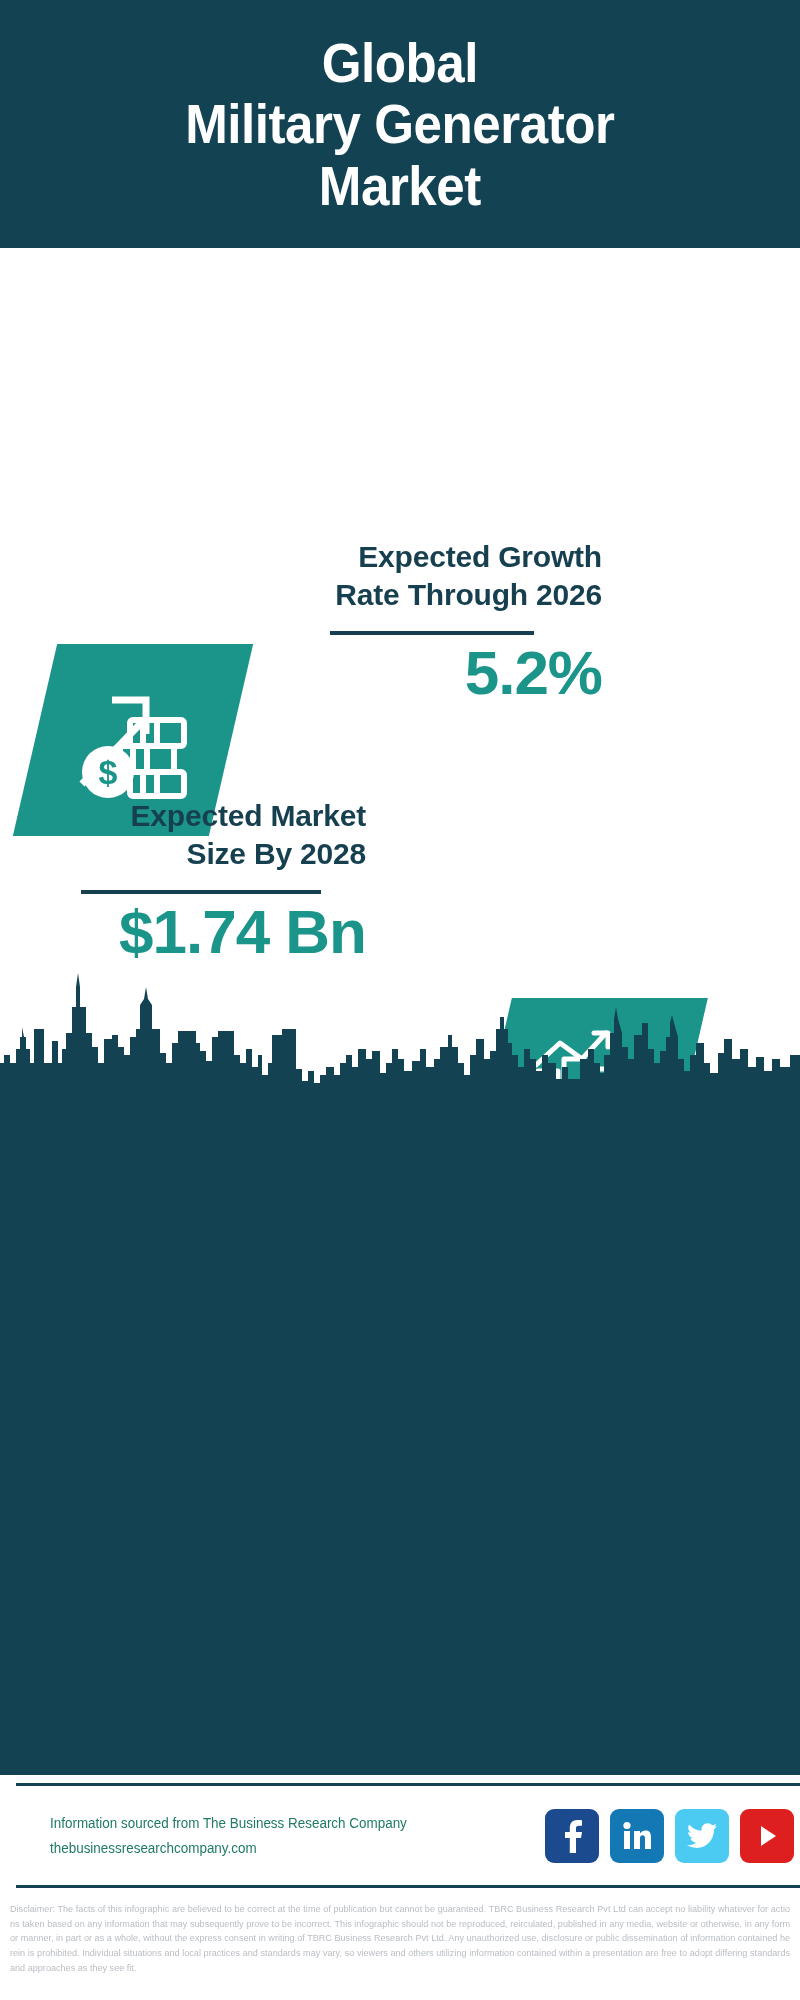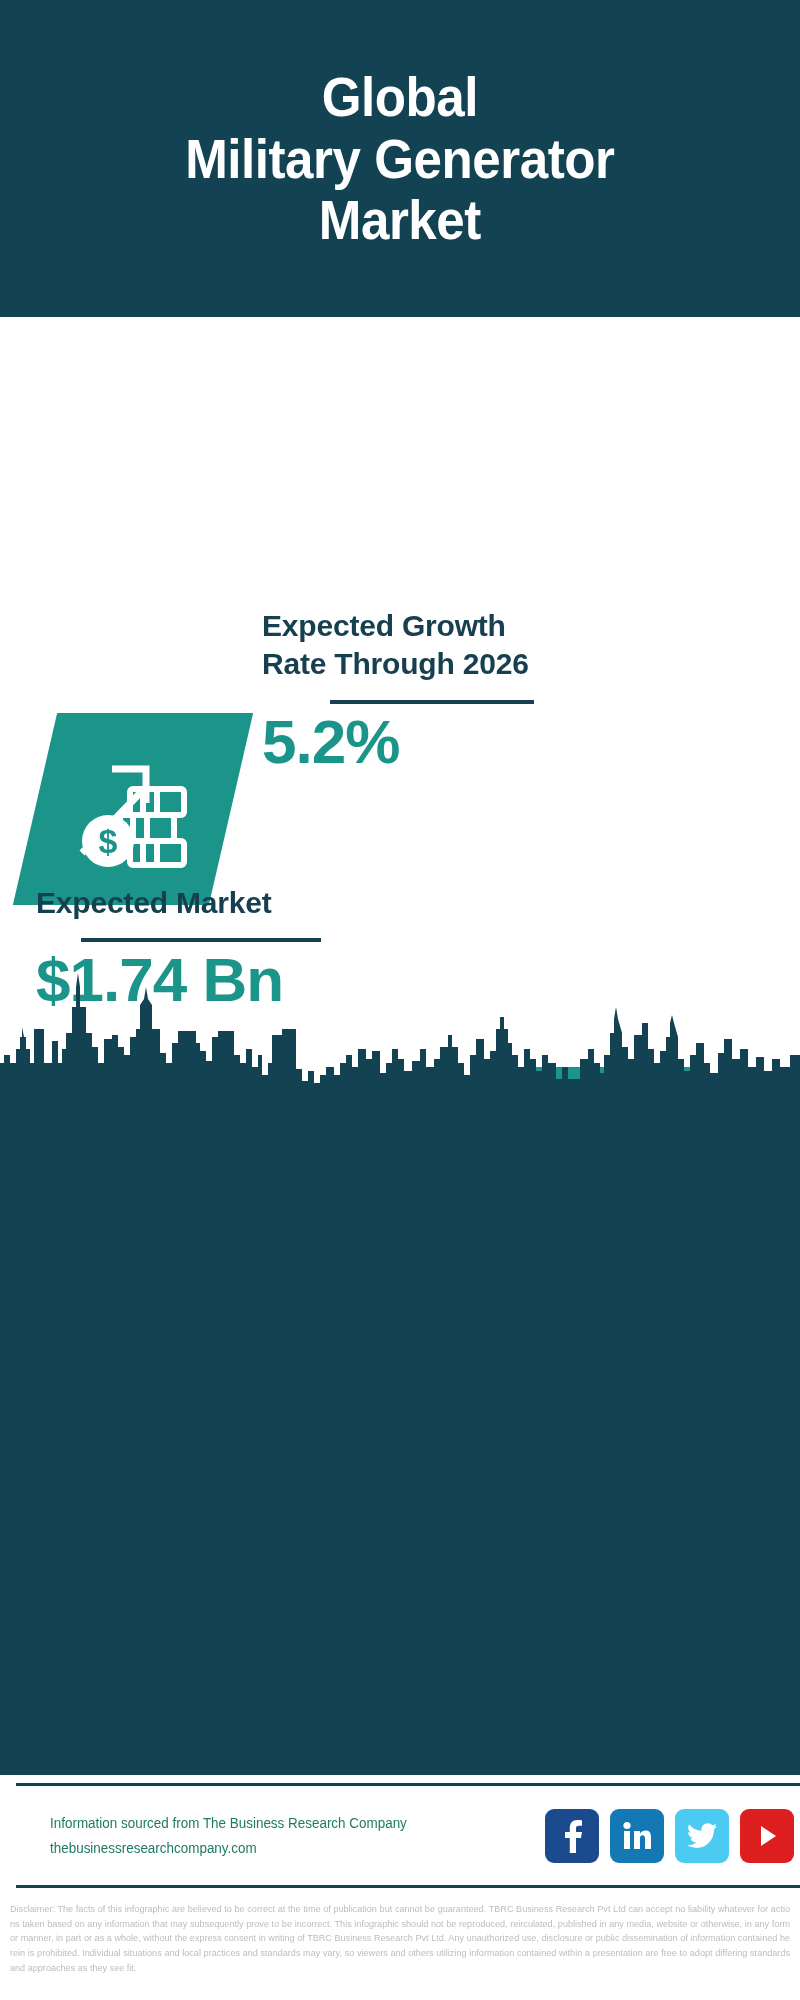--- a/index.html
+++ b/index.html
@@ -8,21 +8,21 @@
     background: #ffffff;
     font-family: "Liberation Sans", sans-serif;
     overflow: hidden;
     position: relative;
   }
   .page { width: 800px; height: 2000px; position: relative; }
 
   
   .header {
     background: #134353;
-    height: 317px;
+    height: 248px;
     display: flex; flex-direction: column;
     align-items: center; justify-content: center;
     padding-top: 2px;
   }
   .header h1 {
     color: #ffffff;
     font-family: "Liberation Sans Narrow", "Liberation Sans", sans-serif;
     font-size: 55px;
     font-weight: bold;
     line-height: 1.12;
@@ -42,21 +42,21 @@
   }
 
   .para {
     position: absolute;
     background: #1b948a;
     transform: skewX(-13deg);
     display: flex; align-items: center; justify-content: center;
   }
   .para > svg { transform: skewX(13deg); }
 
-  .stat-block { position: absolute; text-align: left; }
+  .stat-block { position: absolute; text-align: right; }
   .stat-title {
     color: #163f4f;
     font-size: 30px;
     font-weight: bold;
     line-height: 1.28;
     letter-spacing: -0.2px;
   }
   .stat-rule {
     height: 4px; background: #163f4f;
     margin: 16px auto 0 auto;
@@ -68,21 +68,21 @@
     margin-top: 2px;
     letter-spacing: -1px;
   }
 
   
   #growth-icon { left: 35px; top: 396px; width: 196px; height: 192px; }
   #growth-block { left: 262px; top: 290px; width: 340px; }
   #growth-block .stat-rule { width: 204px; }
 
   
-  #size-block { left: 36px; top: 567px; width: 330px; }
+  #size-block { left: 36px; top: 549px; width: 330px; }
   #size-block .stat-rule { width: 240px; }
   #size-icon { left: 492px; top: 750px; width: 196px; height: 172px; }
 
   
   .skyline-wrap {
     position: absolute; left: 0; top: 963px;
     width: 800px; height: 130px;
     overflow: hidden;
   }
   .skyline-wrap svg { display: block; }
@@ -178,20 +178,21 @@
         <div>Expected Growth</div>
         <div>Rate Through 2026</div>
       </div>
       <div class="stat-rule"></div>
       <div class="stat-value">5.2%</div>
     </div>
 
     <div class="stat-block" id="size-block">
       <div class="stat-title">
         <div>Expected Market</div>
+        <div>Size By 2028</div>
       </div>
       <div class="stat-rule"></div>
       <div class="stat-value">$1.74 Bn</div>
     </div>
 
     <div class="para" id="size-icon">
       <svg width="120" height="118" viewBox="0 0 120 118" fill="none" stroke="#ffffff" stroke-width="5" stroke-linecap="round" stroke-linejoin="round">
         <polyline points="6,40 30,18 52,34 76,8"></polyline>
         <polyline points="64,8 78,8 78,22"></polyline>
         <rect x="8" y="46" width="20" height="26"></rect>

